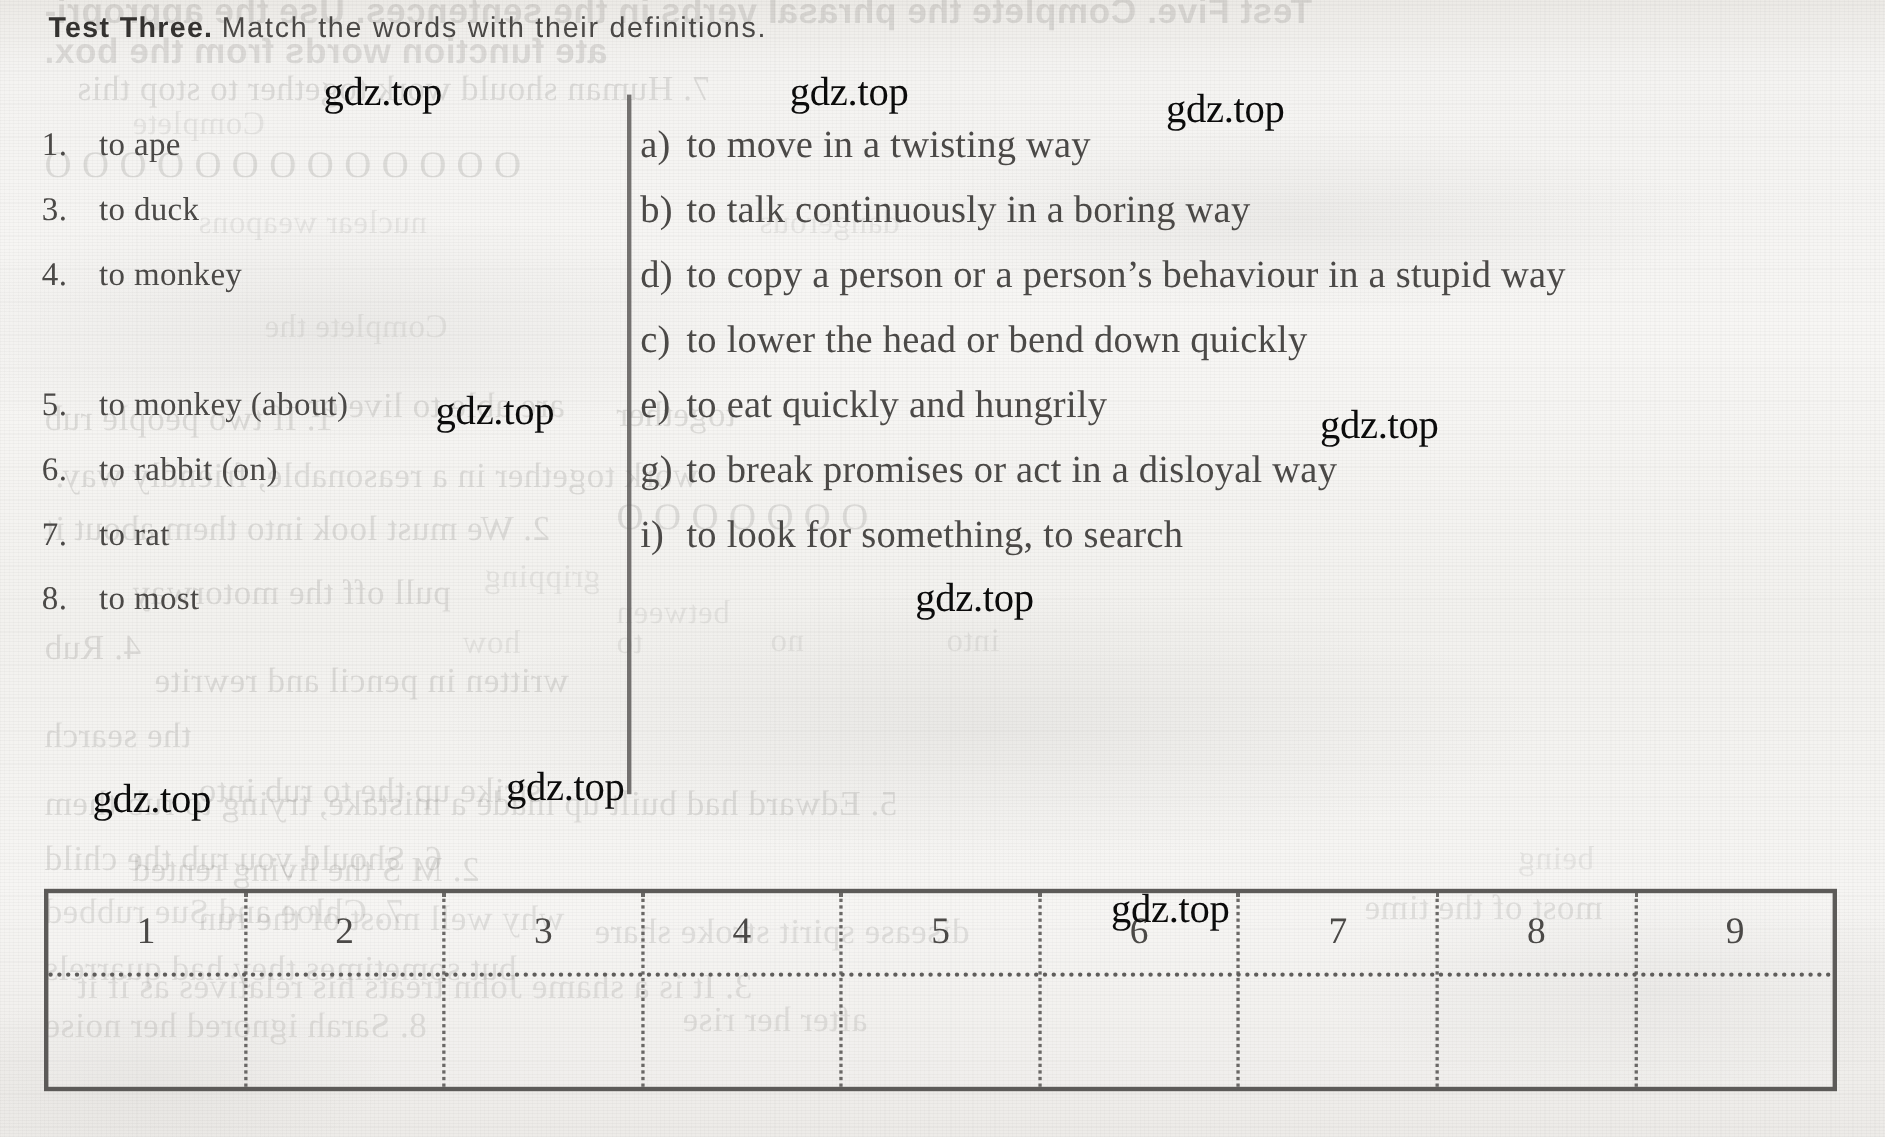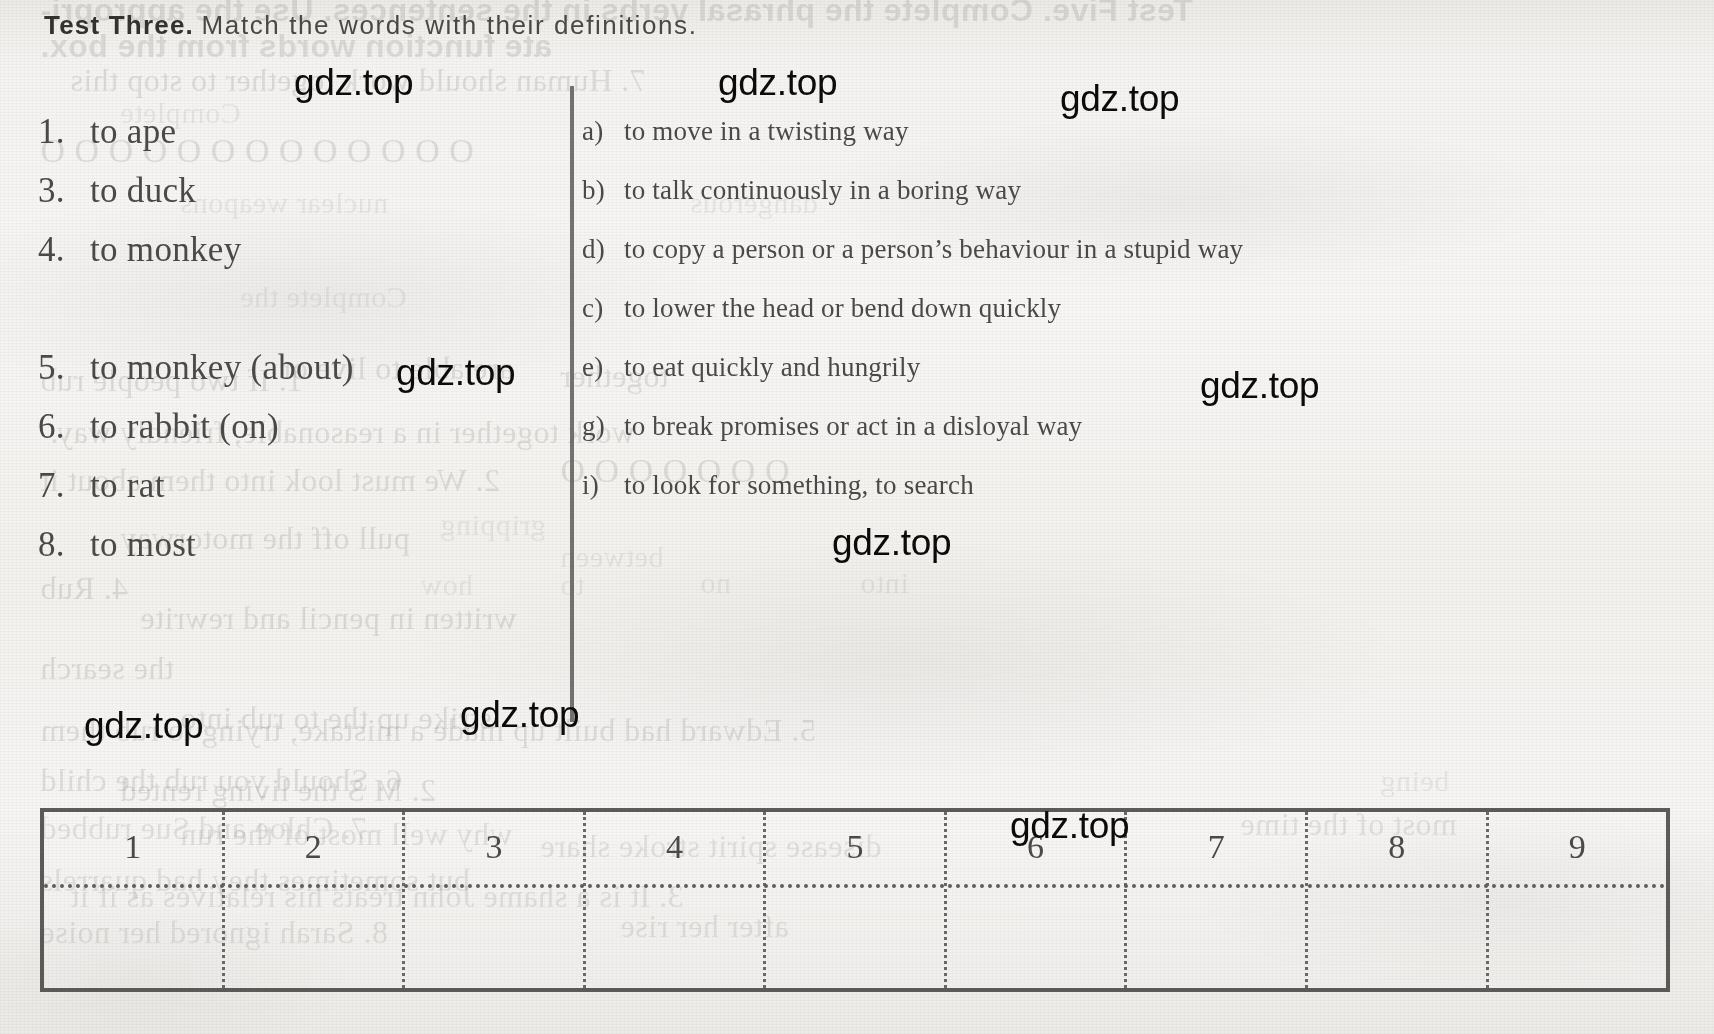--- a/index.html
+++ b/index.html
@@ -71,31 +71,31 @@
   }
 
   #leftcol {
     position:absolute; left:38px; top:102px; width:520px;
   }
   #rightcol {
     position:absolute; left:582px; top:102px; width:1110px;
   }
 
   .wrow {
-    font-size:35px;
+    font-size:30px;
     color:#4b4947;
     line-height:59px;
     white-space:nowrap;
     letter-spacing:.3px;
   }
   .wrow .num { display:inline-block; min-width:42px; }
   .wrow .gap { display:inline-block; width:10px; }
 
   .drow {
-    font-size:27px;
+    font-size:35px;
     color:#4b4947;
     line-height:59px;
     letter-spacing:.2px;
   }
   .drow .lt { display:inline-block; min-width:42px; }
 
   
   #leftcol .sp-a { height:59px; }
   #leftcol .sp-b { height:59px; }
 
@@ -130,21 +130,21 @@
   #table .midline {
     position:absolute;
     left:0; right:0; top:72px;
     height:0;
     border-top:4px dotted #5f5d5b;
   }
 
   
   .wm {
     position:absolute;
-    font-family:Liberation Sans, sans-serif;
+    font-family:Liberation Serif, serif;
     font-size:37px;
     color:#0b0b0b;
     white-space:nowrap;
     pointer-events:none;
     letter-spacing:-.3px;
   }
 </style>
 </head>
 <body>
 

